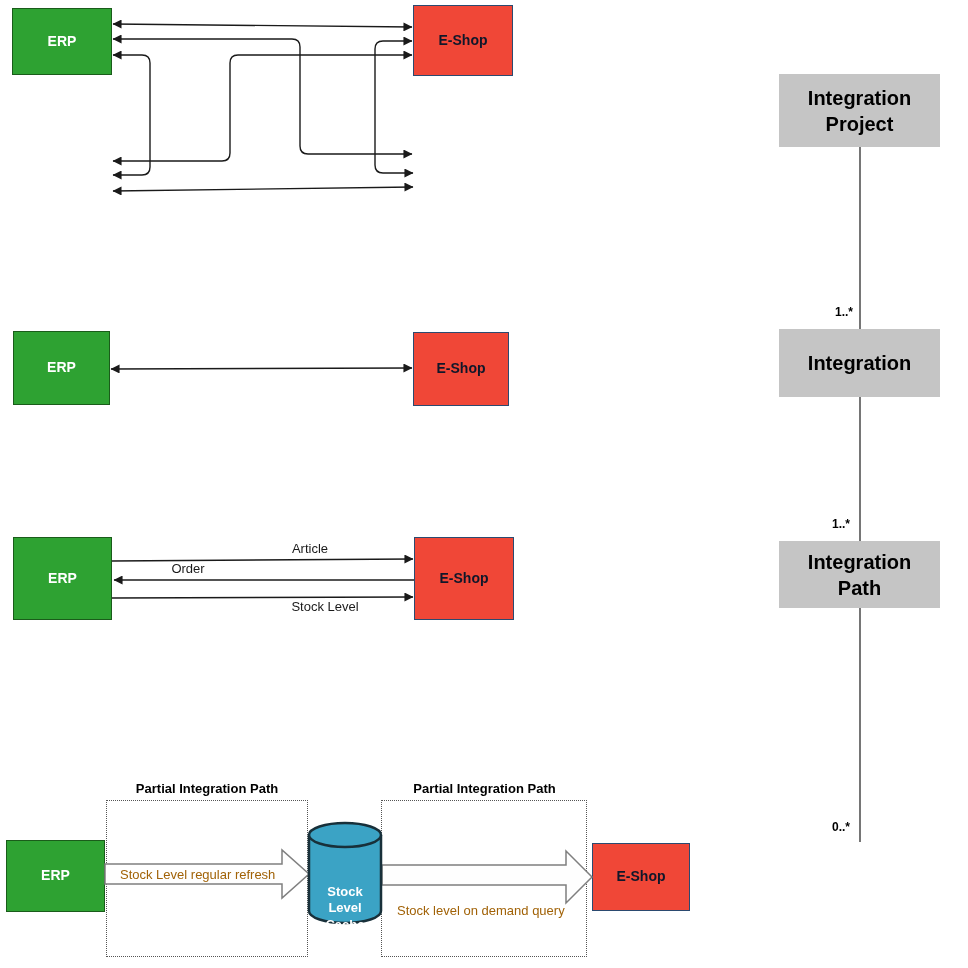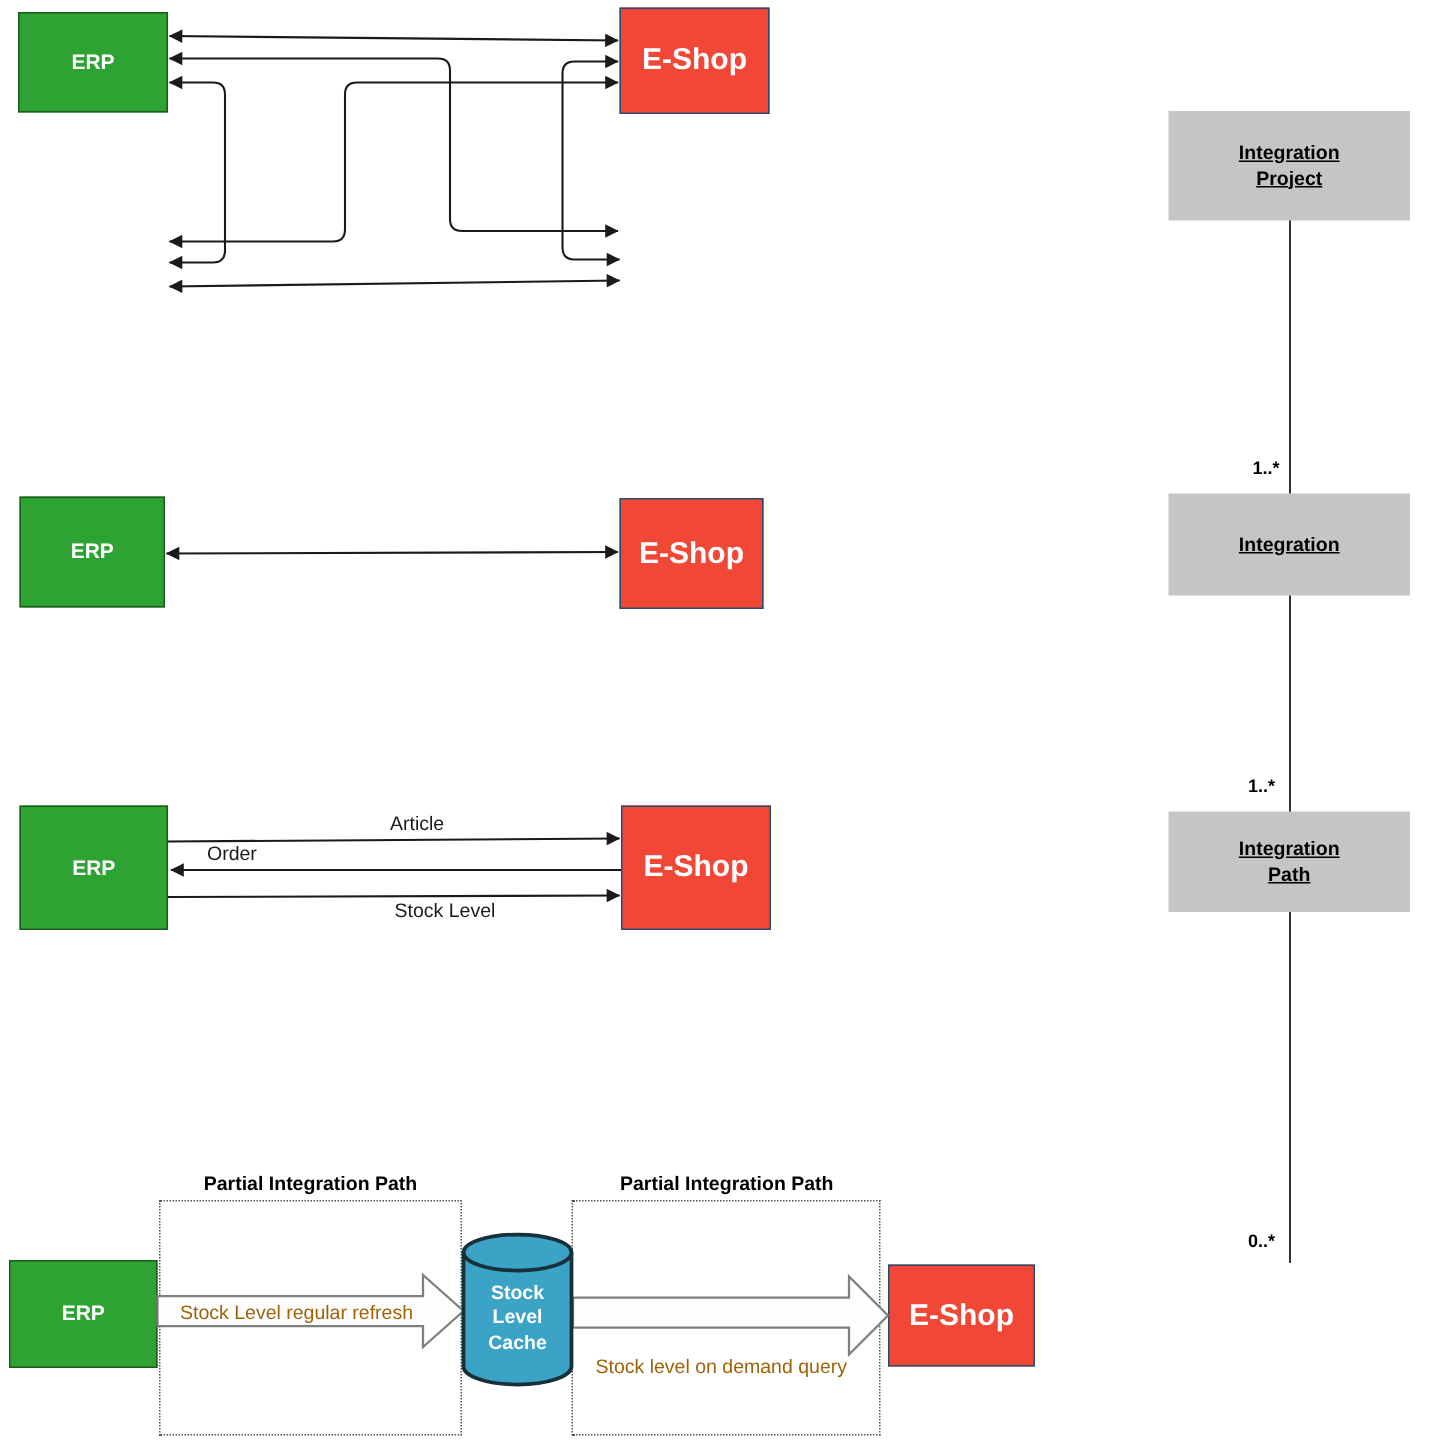--- a/index.html
+++ b/index.html
@@ -3,23 +3,23 @@
 <meta charset="utf-8">
 <style>
   html,body{margin:0;padding:0;background:#fff;}
   #stage{position:relative;width:968px;height:968px;background:#ffffff;overflow:hidden;
          font-family:"Liberation Sans",sans-serif;}
   svg.layer{position:absolute;left:0;top:0;z-index:3;pointer-events:none;}
   .box{position:absolute;display:flex;align-items:center;justify-content:center;
        font-weight:bold;text-align:center;white-space:pre-line;box-sizing:border-box;
        z-index:2;line-height:1.25;}
   .green{background:#2EA232;border:1px solid #1a5c1a;color:#fff;font-size:14px;}
-  .red{background:#F04737;border:1px solid #2b4a70;color:#ffffff;font-size:20px;}
-  .gray{background:#C5C5C5;color:#000;font-size:13px;line-height:1.3;text-decoration:underline;}
-  .flow-label{position:absolute;z-index:4;font-size:13px;color:#1a1a1a;text-align:left;}
+  .red{background:#F04737;border:1px solid #2b4a70;color:#0f172a;font-size:14px;}
+  .gray{background:#C5C5C5;color:#000;font-size:20px;line-height:1.3;}
+  .flow-label{position:absolute;z-index:4;font-size:13px;color:#1a1a1a;text-align:center;}
   .hdr-label{position:absolute;z-index:4;font-size:13px;font-weight:bold;color:#000;text-align:center;}
   .mult{position:absolute;z-index:4;font-size:12px;font-weight:bold;color:#000;text-align:right;}
   .dashedbox{position:absolute;z-index:1;border:1px dotted #555;box-sizing:border-box;background:transparent;}
   .cyl-label{position:absolute;z-index:4;font-size:13px;font-weight:bold;color:#fff;
              text-align:center;white-space:pre-line;line-height:1.25;}
   .arrow-text{position:absolute;z-index:4;font-size:13px;color:#a16207;text-align:left;}
 </style>
 </head>
 <body>
 
@@ -36,21 +36,21 @@
   <div class="flow-label" style="left:260px;top:541px;width:100px;">Article</div>
   <div class="flow-label" style="left:138px;top:561px;width:100px;">Order</div>
   <div class="flow-label" style="left:263px;top:599px;width:124px;">Stock Level</div>
 
   <div class="hdr-label" style="left:106px;top:781px;width:202px;">Partial Integration Path</div>
   <div class="hdr-label" style="left:381px;top:781px;width:207px;">Partial Integration Path</div>
   <div class="dashedbox" style="left:106px;top:800px;width:202px;height:157px;"></div>
   <div class="dashedbox" style="left:381px;top:800px;width:206px;height:157px;"></div>
   <div class="box green" style="left:6px;top:840px;width:99px;height:72px;">ERP</div>
   <div class="box red" style="left:592px;top:843px;width:98px;height:68px;">E-Shop</div>
-  <div class="cyl-label" style="left:309px;top:854px;width:72px;">Stock
+  <div class="cyl-label" style="left:309px;top:884px;width:72px;">Stock
 Level
 Cache</div>
   <div class="arrow-text" style="left:120px;top:867px;width:175px;">Stock Level regular refresh</div>
   <div class="arrow-text" style="left:397px;top:903px;width:176px;">Stock level on demand query</div>
 
   <div class="box gray" style="left:779px;top:74px;width:161px;height:73px;">Integration
 Project</div>
   <div class="box gray" style="left:779px;top:329px;width:161px;height:68px;">Integration</div>
   <div class="box gray" style="left:779px;top:541px;width:161px;height:67px;">Integration
 Path</div>

